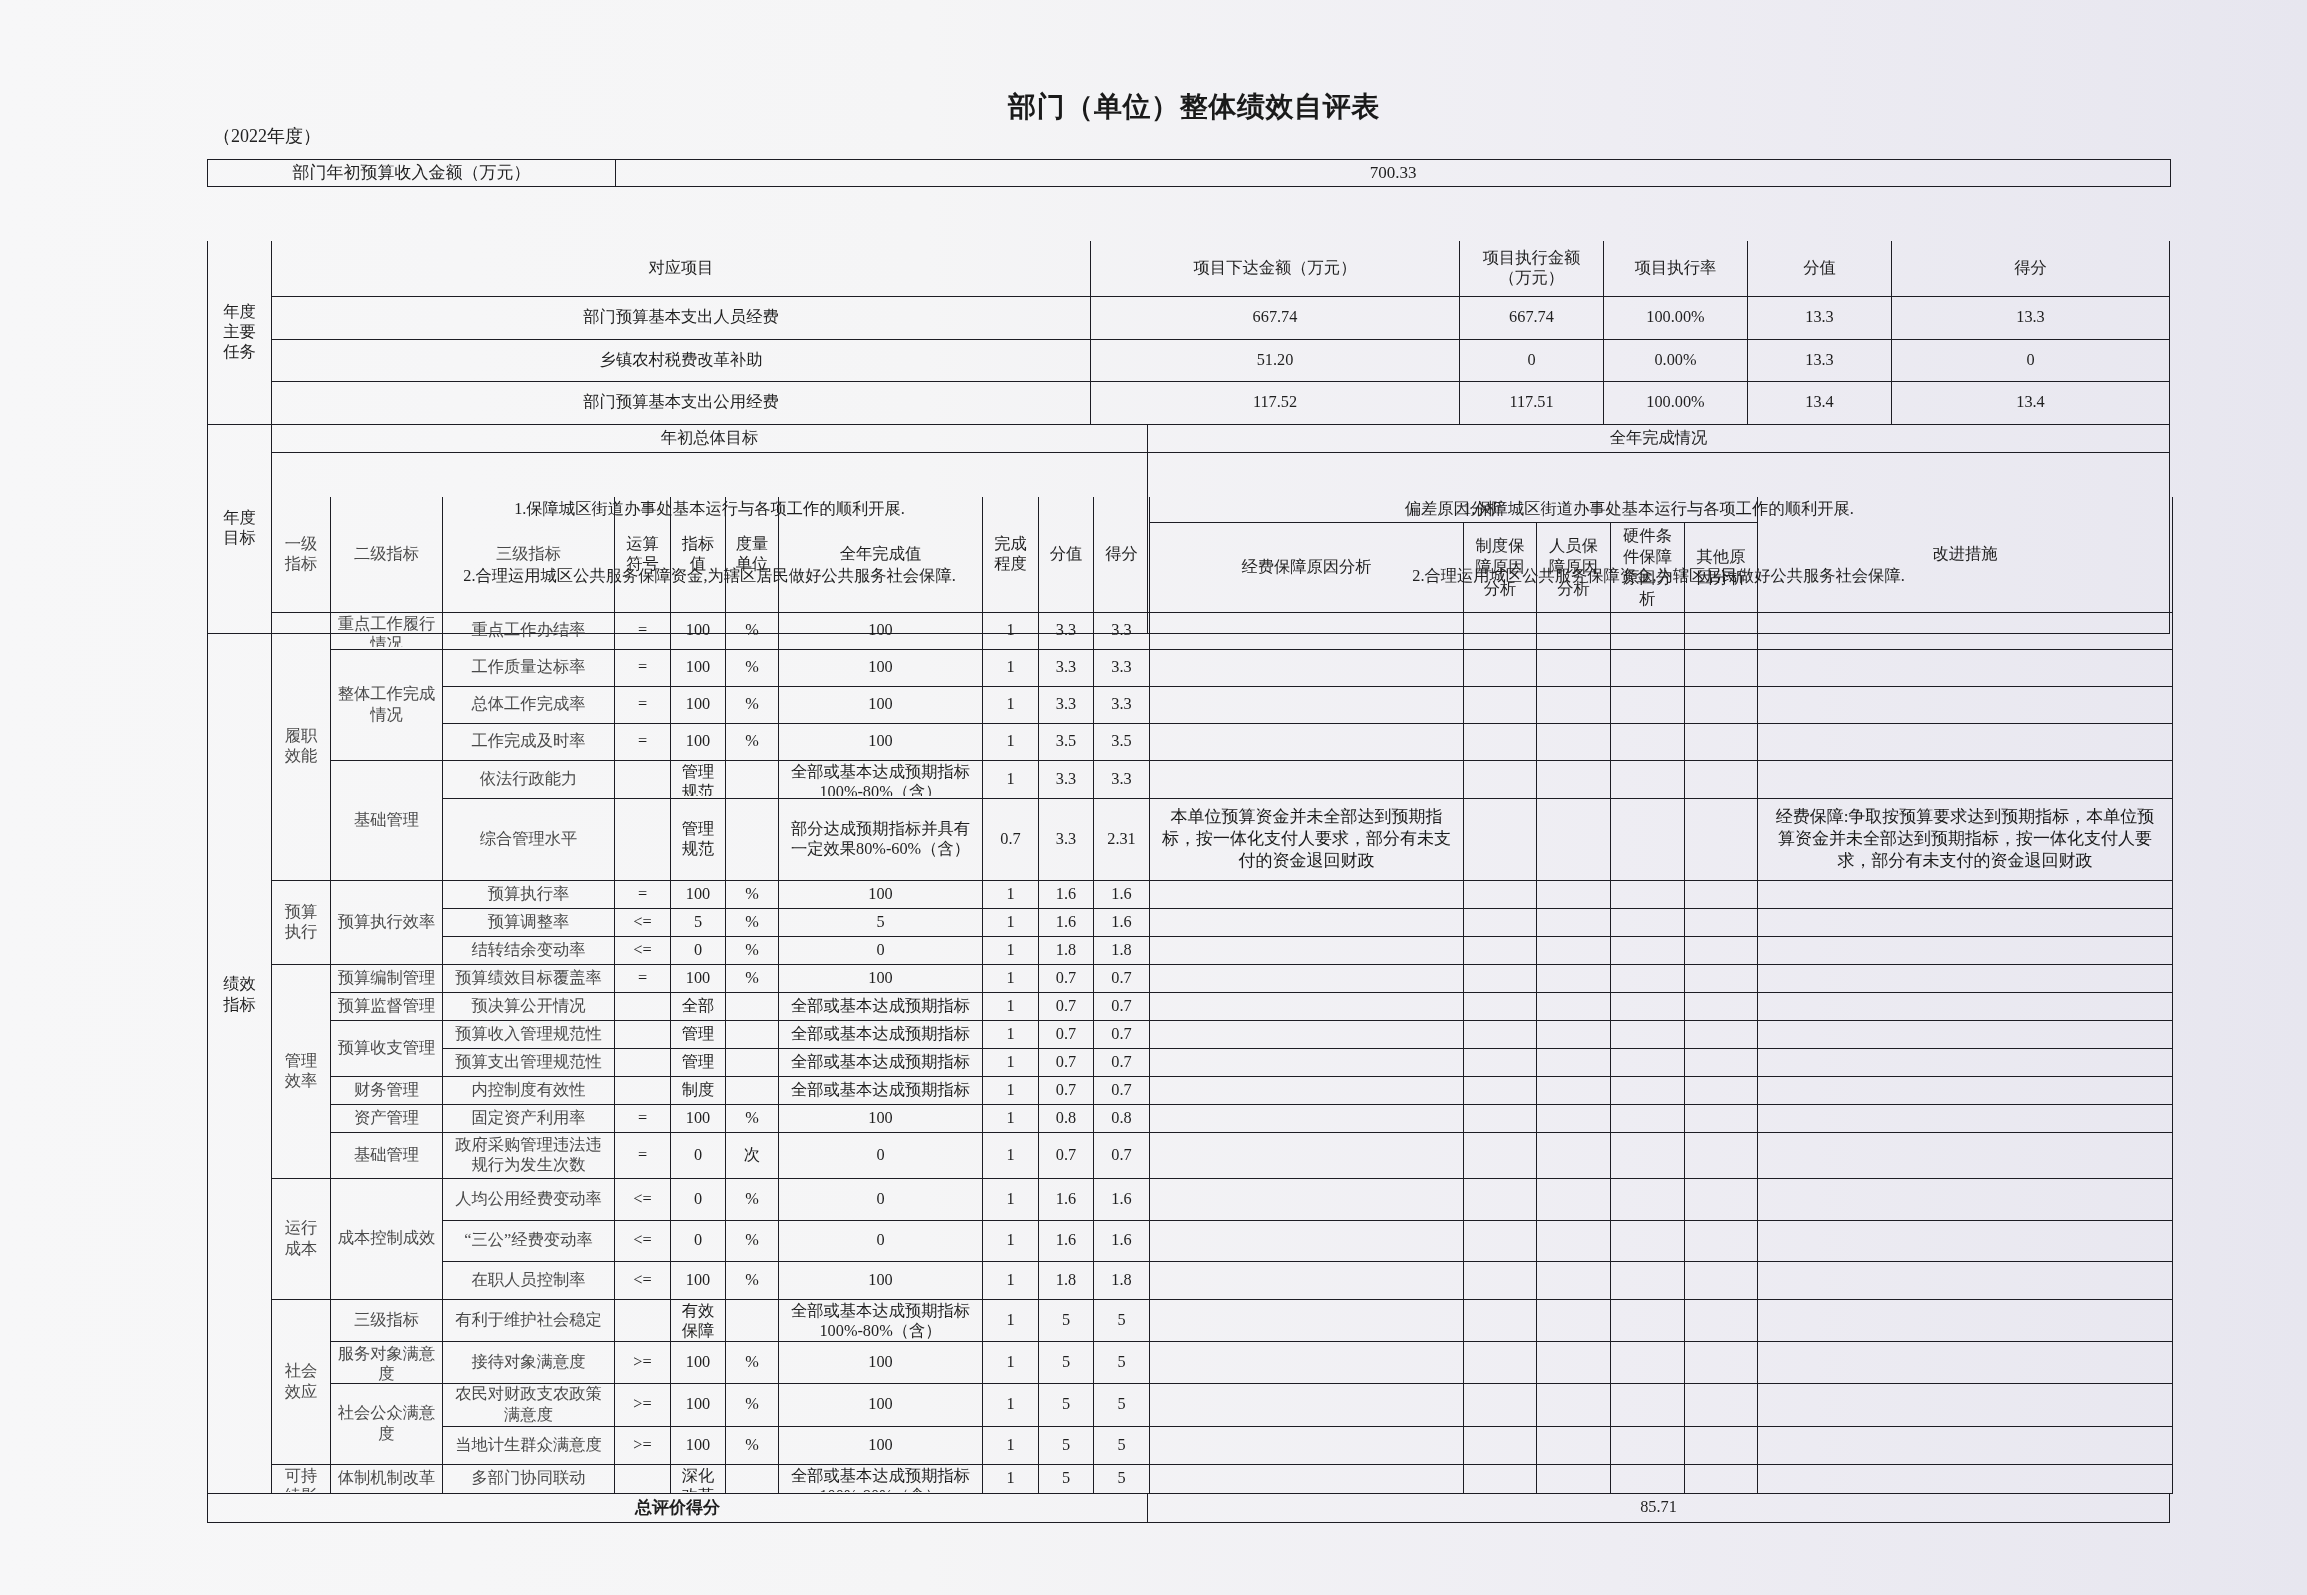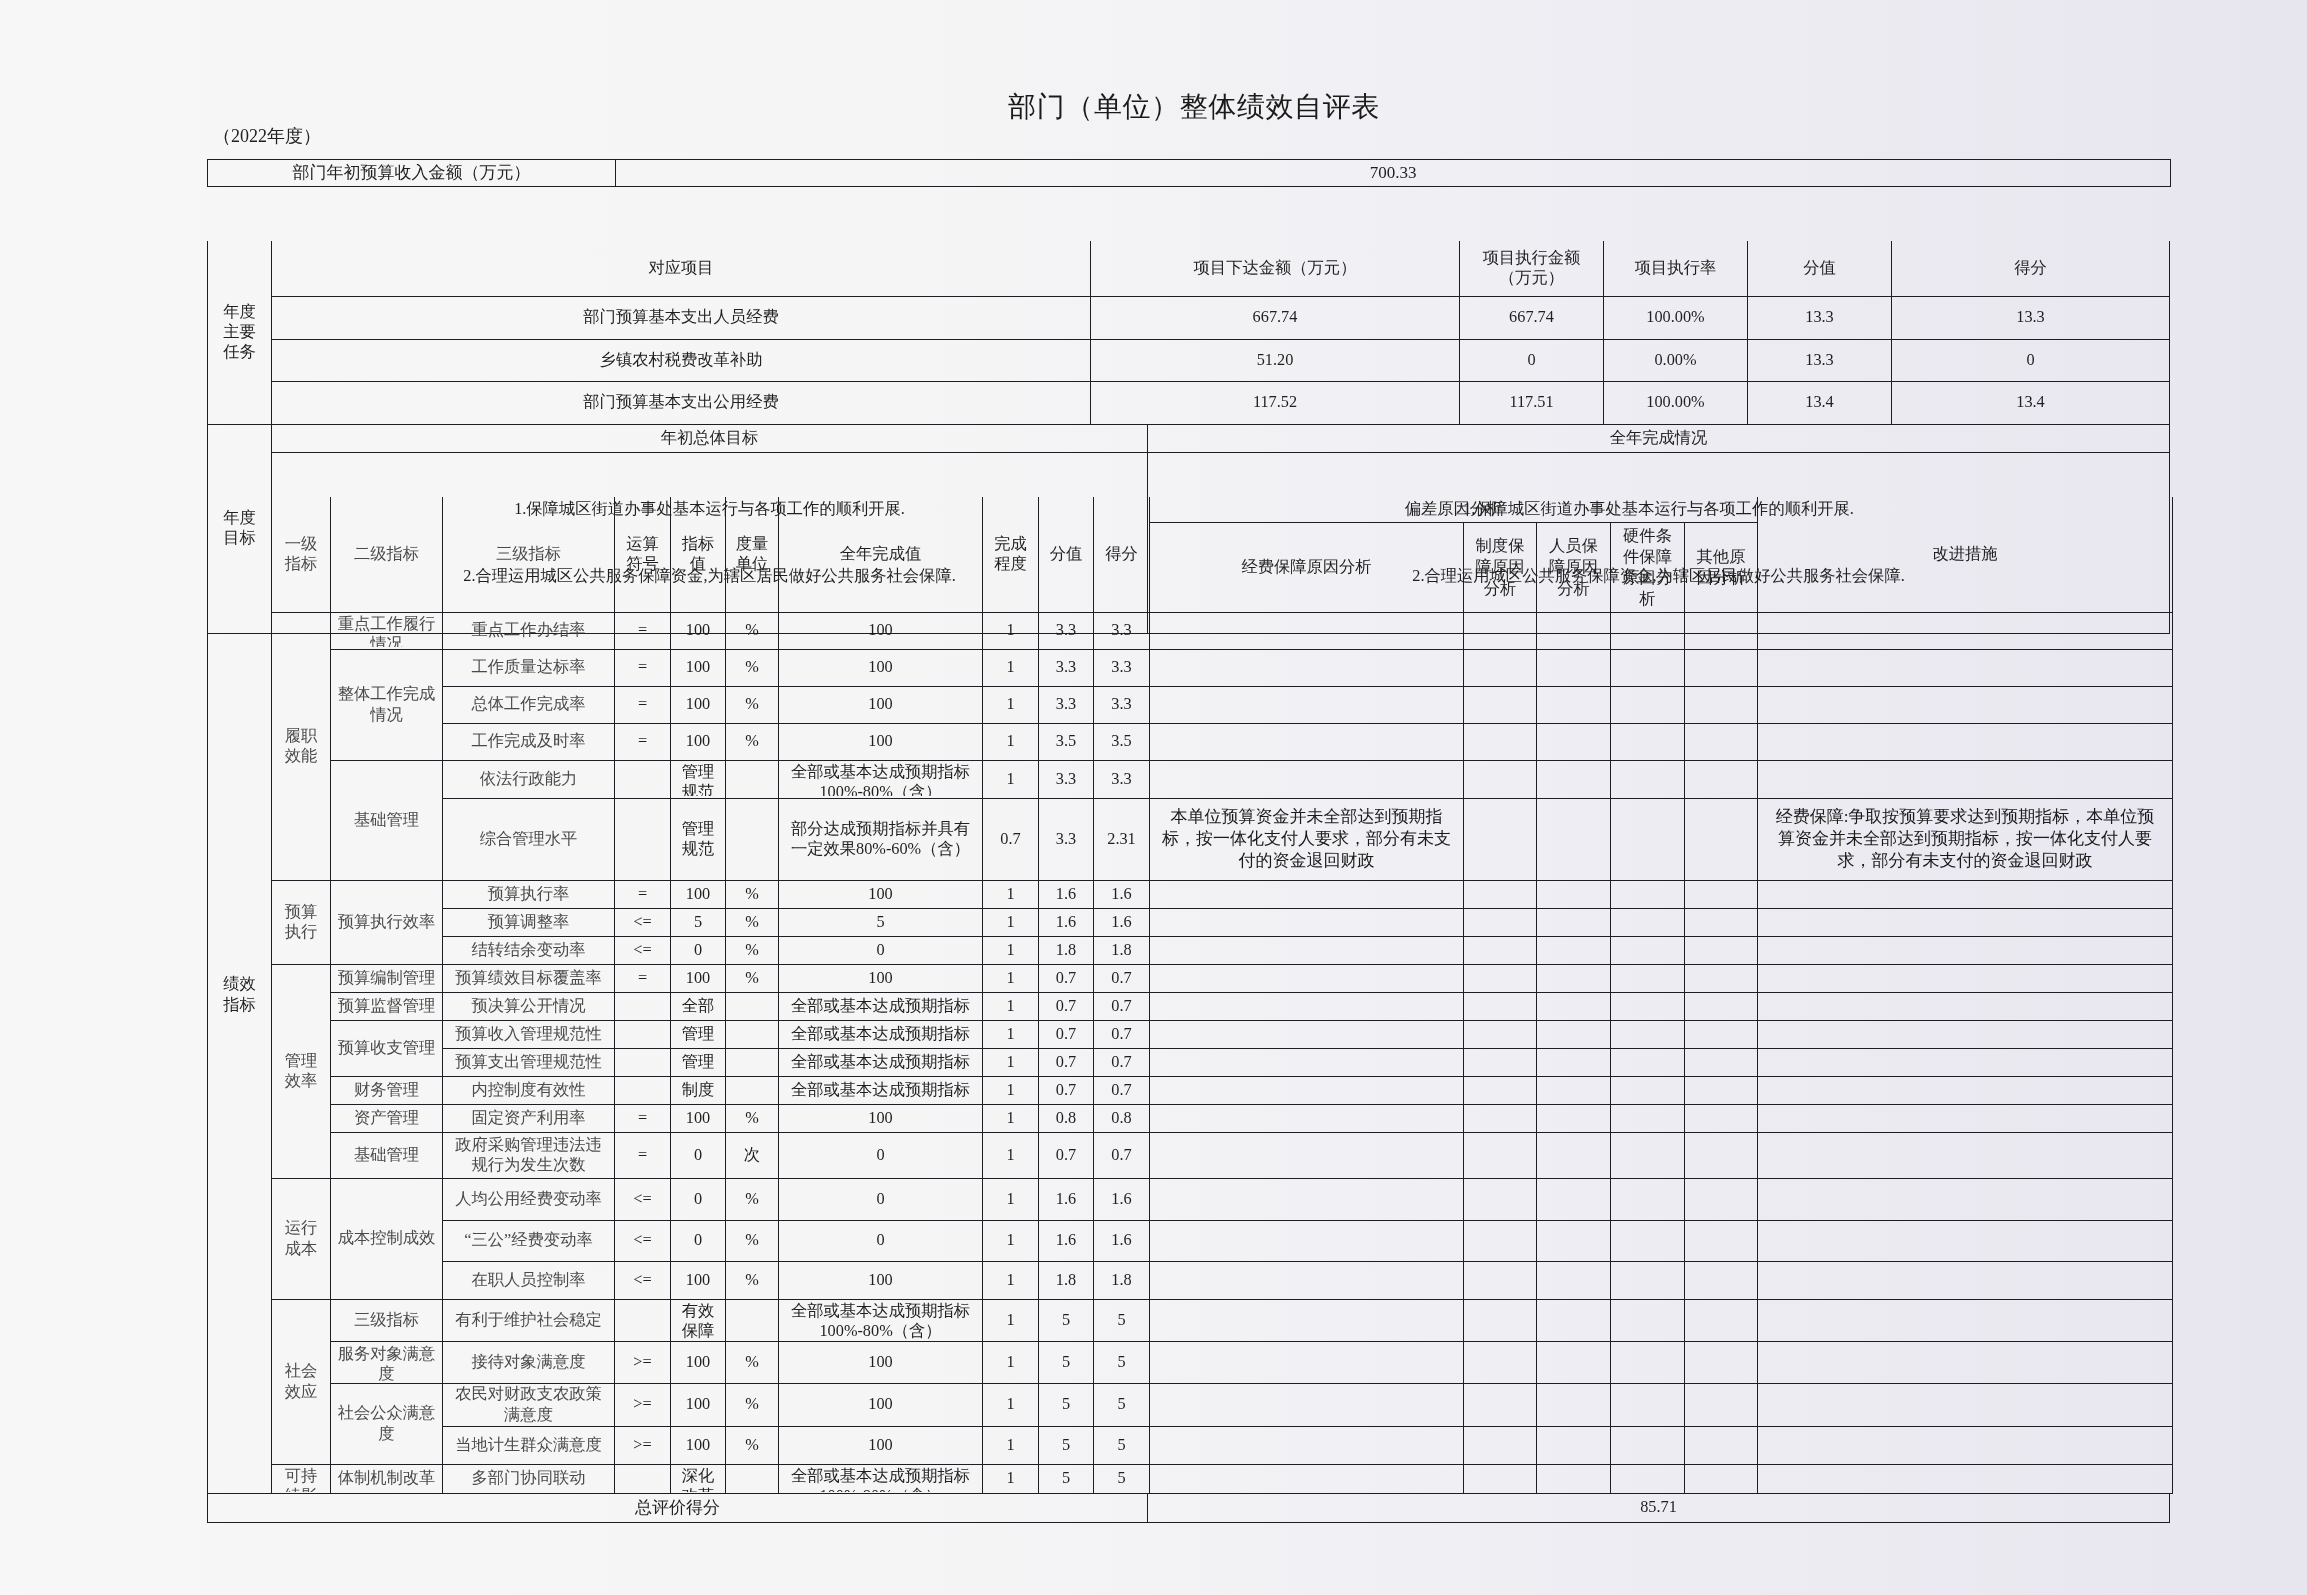--- a/index.html
+++ b/index.html
@@ -1,36 +1,36 @@
 <!DOCTYPE html>
 <html style="font-size:9px"><head>
 <meta charset="utf-8">
 <style>
 *{box-sizing:border-box;margin:0;padding:0}
 html,body{width:2307px;height:1595px;overflow:hidden}
 body{position:relative;background:linear-gradient(90deg,#f7f7f8 0%,#f5f5f6 40%,#eeedf3 70%,#e7e6ef 100%);font-family:"Liberation Serif","DejaVu Serif",serif;color:#1e1e1e}
-.title{position:absolute;top:90px;left:213px;width:1962px;text-align:center;font-size:28px;font-weight:normal;line-height:34px;letter-spacing:0.6px;color:#1a1a1a}
+.title{position:absolute;top:90px;left:213px;width:1962px;text-align:center;font-size:28px;font-weight:bold;line-height:34px;letter-spacing:0.6px;color:#1a1a1a}
 .subtitle{position:absolute;top:125px;left:213px;width:1962px;text-align:left;font-size:18px;line-height:22.5px;color:#222}
 table{position:absolute;left:207px;width:1962px;border-collapse:collapse;table-layout:fixed}
 td{border:1.7px solid #1d1d24;border-left-width:1.1px;border-right-width:1.1px;text-align:center;vertical-align:middle;white-space:pre;overflow:hidden;font-size:16.3px;line-height:1.25;padding:0 2.3px;color:#1f1f1f}
 .next tr:first-child td{border-top:none}
 .t-basic{top:159px}
 .t-tasks{top:241px}
 .t-goals{top:424px}
 .t-ind{top:497px}
 .t-total{top:1493px}
 .basic td{font-size:17px}
 .g{color:#4a4a4a}
 .clip{max-height:var(--h);overflow:hidden}
 .goal{line-height:22.5px;font-size:16.3px}
 .goal div{white-space:pre}
 .hdr{font-size:16.3px}
 .hdr-sm{padding:0 6.8px;line-height:1.3}
 .analysis{line-height:1.3;font-size:17px;color:#1a1a1a}
-.bold{font-weight:normal;font-size:17px}
+.bold{font-weight:bold;font-size:17px}
 </style>
 </head>
 <body>
 
 <div class="title">部门（单位）整体绩效自评表</div>
 <div class="subtitle">（2022年度）</div>
 
 <table class="t-basic basic">
   <colgroup>
       <col style="width:408px">

